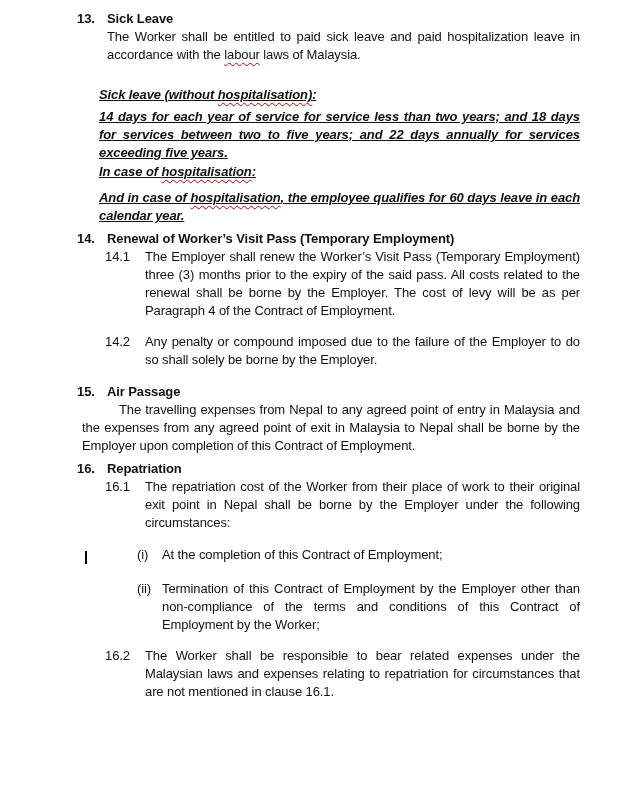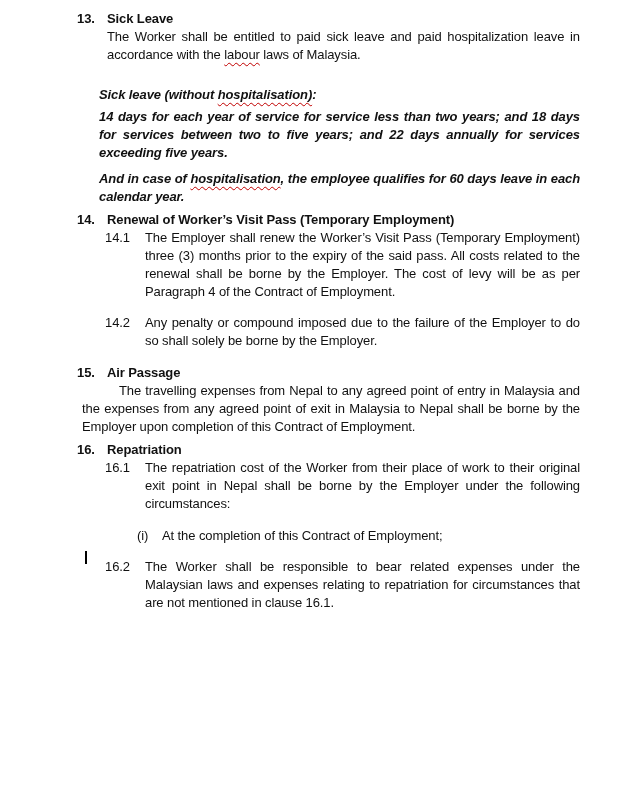--- a/index.html
+++ b/index.html
@@ -16,21 +16,21 @@
   .doc { padding-top:10px;padding-left:12px; }
 
   
   .sec { display:flex; font-weight:bold; margin-left:65px; margin-right:44px; }
   .sec .num { width:30px; flex-shrink:0; }
 
   
   .p13 { margin-left:95px; margin-right:44px; text-align:justify; }
 
   
-  .ital { margin-left:87px; margin-right:44px; font-weight:bold; font-style:italic; text-align:justify; }
+  .ital { margin-left:87px; margin-right:44px; font-weight:bold; font-style:italic; text-align:justify;text-decoration:underline; }
 
   
   .clause { display:flex; margin-left:93px; margin-right:44px; }
   .cnum { width:40px; flex-shrink:0; }
   .ctext { flex:1; text-align:justify; }
 
   
   .item { display:flex; margin-left:125px; margin-right:44px; }
   .imark { width:25px; flex-shrink:0; }
   .itext { flex:1; text-align:justify; }
@@ -69,20 +69,21 @@
     <span class="num">13.</span>
     <span>Sick Leave</span>
   </div>
 
   <p class="p13"><span>The Worker shall be entitled to paid sick leave and paid hospitalization leave in accordance with the </span><span class="sp">labour</span><span> laws of Malaysia.</span></p>
 
   <p class="ital mt22"><span>Sick leave (without </span><span class="sp">hospitalisation)</span><span>:</span></p>
 
   <p class="ital mt4">14 days for each year of service for service less than two years; and 18 days for services between two to five years; and 22 days annually for services exceeding five years.</p>
 
+  <p class="ital mt1"><span>In case of </span><span class="sp">hospitalisation</span><span>:</span></p>
 
   <p class="ital mt8"><span>And in case of </span><span class="sp">hospitalisation</span><span>, the employee qualifies for 60 days leave in each calendar year.</span></p>
 
   <div class="sec mt15">
     <span class="num">14.</span>
     <span>Renewal of Worker’s Visit Pass (Temporary Employment)</span>
   </div>
 
   <div class="clause">
     <span class="cnum">14.1</span>
@@ -109,20 +110,24 @@
   <div class="clause">
     <span class="cnum">16.1</span>
     <span class="ctext">The repatriation cost of the Worker from their place of work to their original exit point in Nepal shall be borne by the Employer under the following circumstances:</span>
   </div>
 
   <div class="item mt14">
     <span class="imark">(i)</span>
     <span class="itext">At the completion of this Contract of Employment;</span>
   </div>
 
+  <div class="item mt16">
+    <span class="imark">(ii)</span>
+    <span class="itext">Termination of this Contract of Employment by the Employer other than non-compliance of the terms and conditions of this Contract of Employment by the Worker;</span>
+  </div>
 
 
   <div class="clause mt13">
     <span class="cnum">16.2</span>
     <span class="ctext">The Worker shall be responsible to bear related expenses under the Malaysian laws and expenses relating to repatriation for circumstances that are not mentioned in clause 16.1.</span>
   </div>
 
 </div>
 
 <div class="caret"></div>

